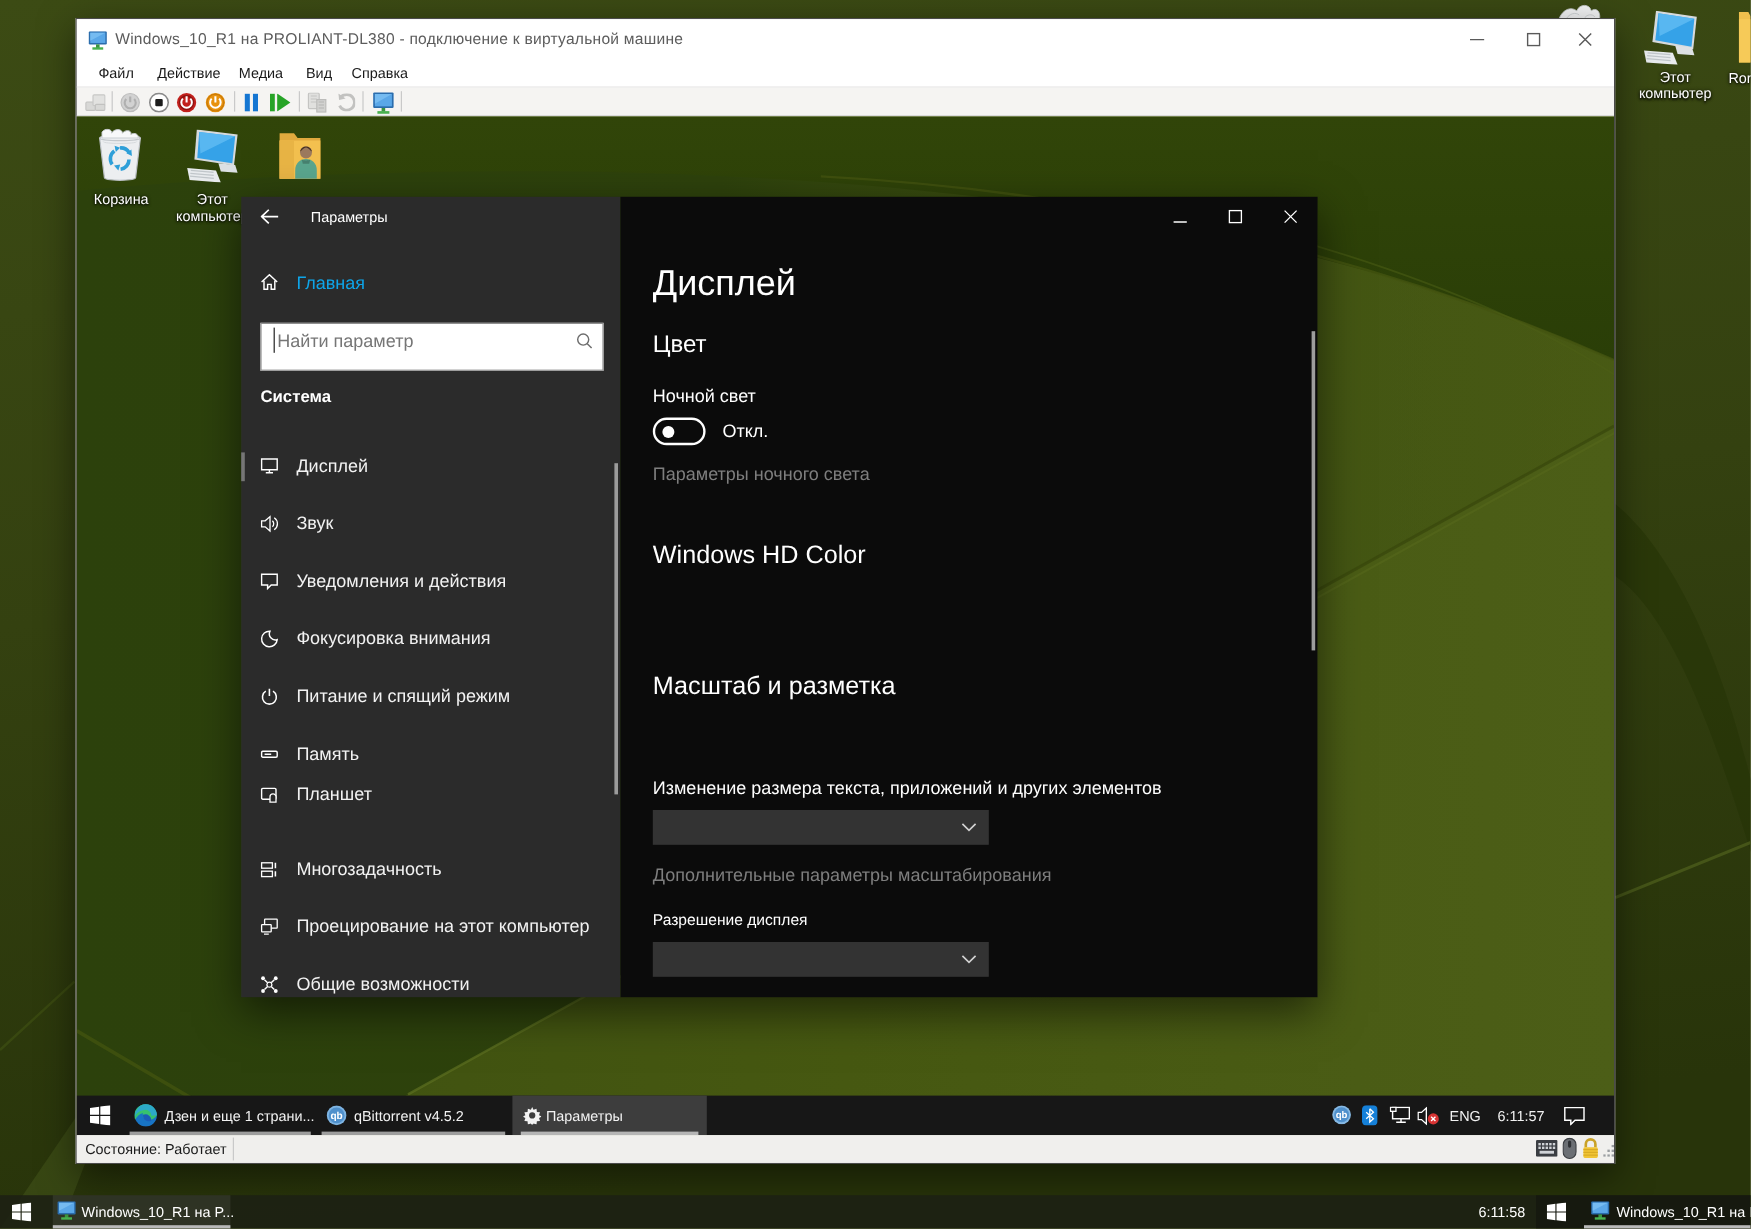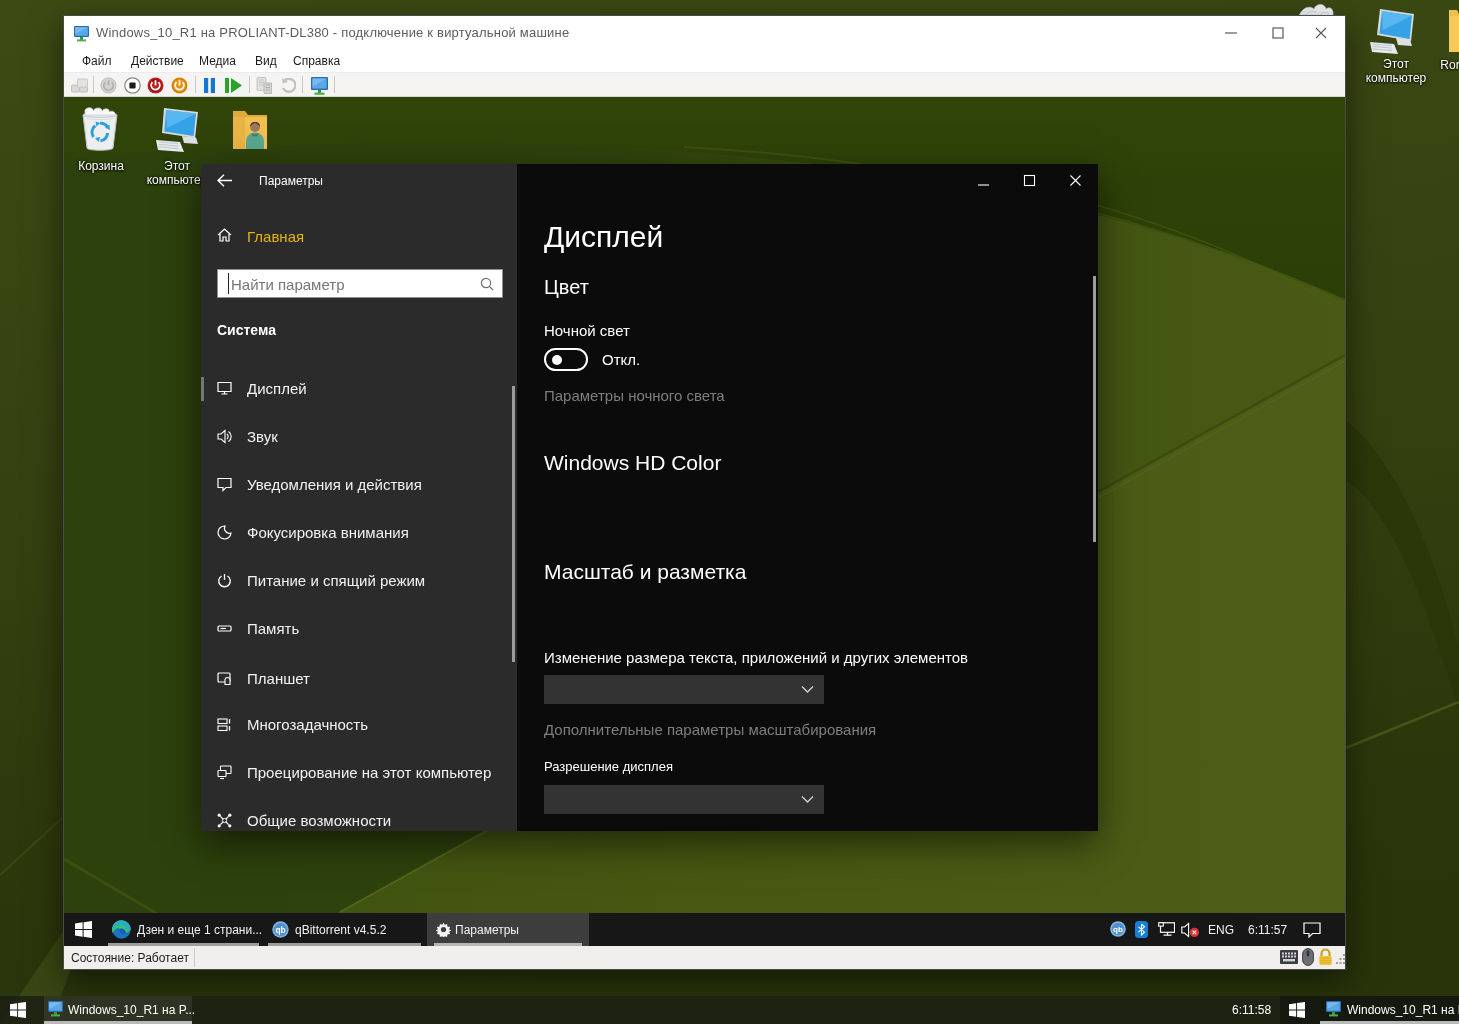--- a/index.html
+++ b/index.html
@@ -252,22 +252,22 @@
       </div>
       <div id="settings">
         <div id="sideb">
           <svg style="position:absolute;left:16px;top:10px;" width="15" height="13" viewBox="0 0 15 13">
             <path d="M7,0.8 L1,6.5 L7,12.2 M1.2,6.5 H15" stroke="#fff" stroke-width="1.4" fill="none"></path>
           </svg>
           <div style="position:absolute;left:58px;top:10px;font-size:12px;color:#fff;">Параметры</div>
           <svg style="position:absolute;left:16px;top:64px;" width="15" height="14" viewBox="0 0 15 14">
             <path d="M1,7 L7.5,1 L14,7 M3,6 V13 H6 V9 H9 V13 H12 V6" stroke="#fff" stroke-width="1.2" fill="none"></path>
           </svg>
-          <div style="position:absolute;left:46px;top:64px;font-size:15px;color:#eab308;">Главная</div>
-          <div style="position:absolute;left:16px;top:105px;width:286px;height:29px;background:#fff;border:1px solid #8f8f8f;">
+          <div style="position:absolute;left:46px;top:64px;font-size:15px;color:#0ea5e9;">Главная</div>
+          <div style="position:absolute;left:16px;top:105px;width:286px;height:40px;background:#fff;border:1px solid #8f8f8f;">
             <div style="position:absolute;left:10px;top:3px;width:1px;height:21px;background:#222;"></div>
             <div style="position:absolute;left:13px;top:6px;font-size:15px;color:#767676;">Найти параметр</div>
             <svg style="position:absolute;right:8px;top:7px;" width="14" height="14" viewBox="0 0 14 14">
               <circle cx="6" cy="6" r="4.6" stroke="#6d6d6d" stroke-width="1.2" fill="none"></circle>
               <path d="M9.4,9.4 L13,13" stroke="#6d6d6d" stroke-width="1.2"></path>
             </svg>
           </div>
           <div style="position:absolute;left:16px;top:158px;font-size:14px;font-weight:bold;color:#fff;">Система</div>
 
           <div style="position:absolute;left:0;top:213px;width:3px;height:24px;background:#767676;"></div>
@@ -303,21 +303,21 @@
               </svg>
             <div class="nlab">Питание и спящий режим</div>
           </div>
           <div class="navrow" style="top:445px;">
             <svg width="15" height="15" viewBox="0 0 15 15">
                 <rect x="1" y="5" width="13" height="5" rx="1" stroke="#fff" stroke-width="1.2" fill="none"></rect>
                 <path d="M3.5,7.5 H9" stroke="#fff" stroke-width="1.2"></path>
               </svg>
             <div class="nlab">Память</div>
           </div>
-          <div class="navrow" style="top:495px;">
+          <div class="navrow" style="top:479px;">
             <svg width="15" height="15" viewBox="0 0 15 15">
                 <rect x="1" y="2" width="12" height="9" rx="1" stroke="#fff" stroke-width="1.2" fill="none"></rect>
                 <path d="M8,9 a2.5,2.5 0 0 1 5,0 l0,4.5 l-5,0 Z" fill="#2b2b2b" stroke="#fff" stroke-width="1.1"></path>
               </svg>
             <div class="nlab">Планшет</div>
           </div>
           <div class="navrow" style="top:541px;padding-left:32px;">
             <svg width="15" height="15" viewBox="0 0 15 15">
                 <rect x="1" y="2" width="9" height="4.5" stroke="#fff" stroke-width="1.1" fill="none"></rect>
                 <rect x="1" y="9" width="9" height="4.5" stroke="#fff" stroke-width="1.1" fill="none"></rect>

